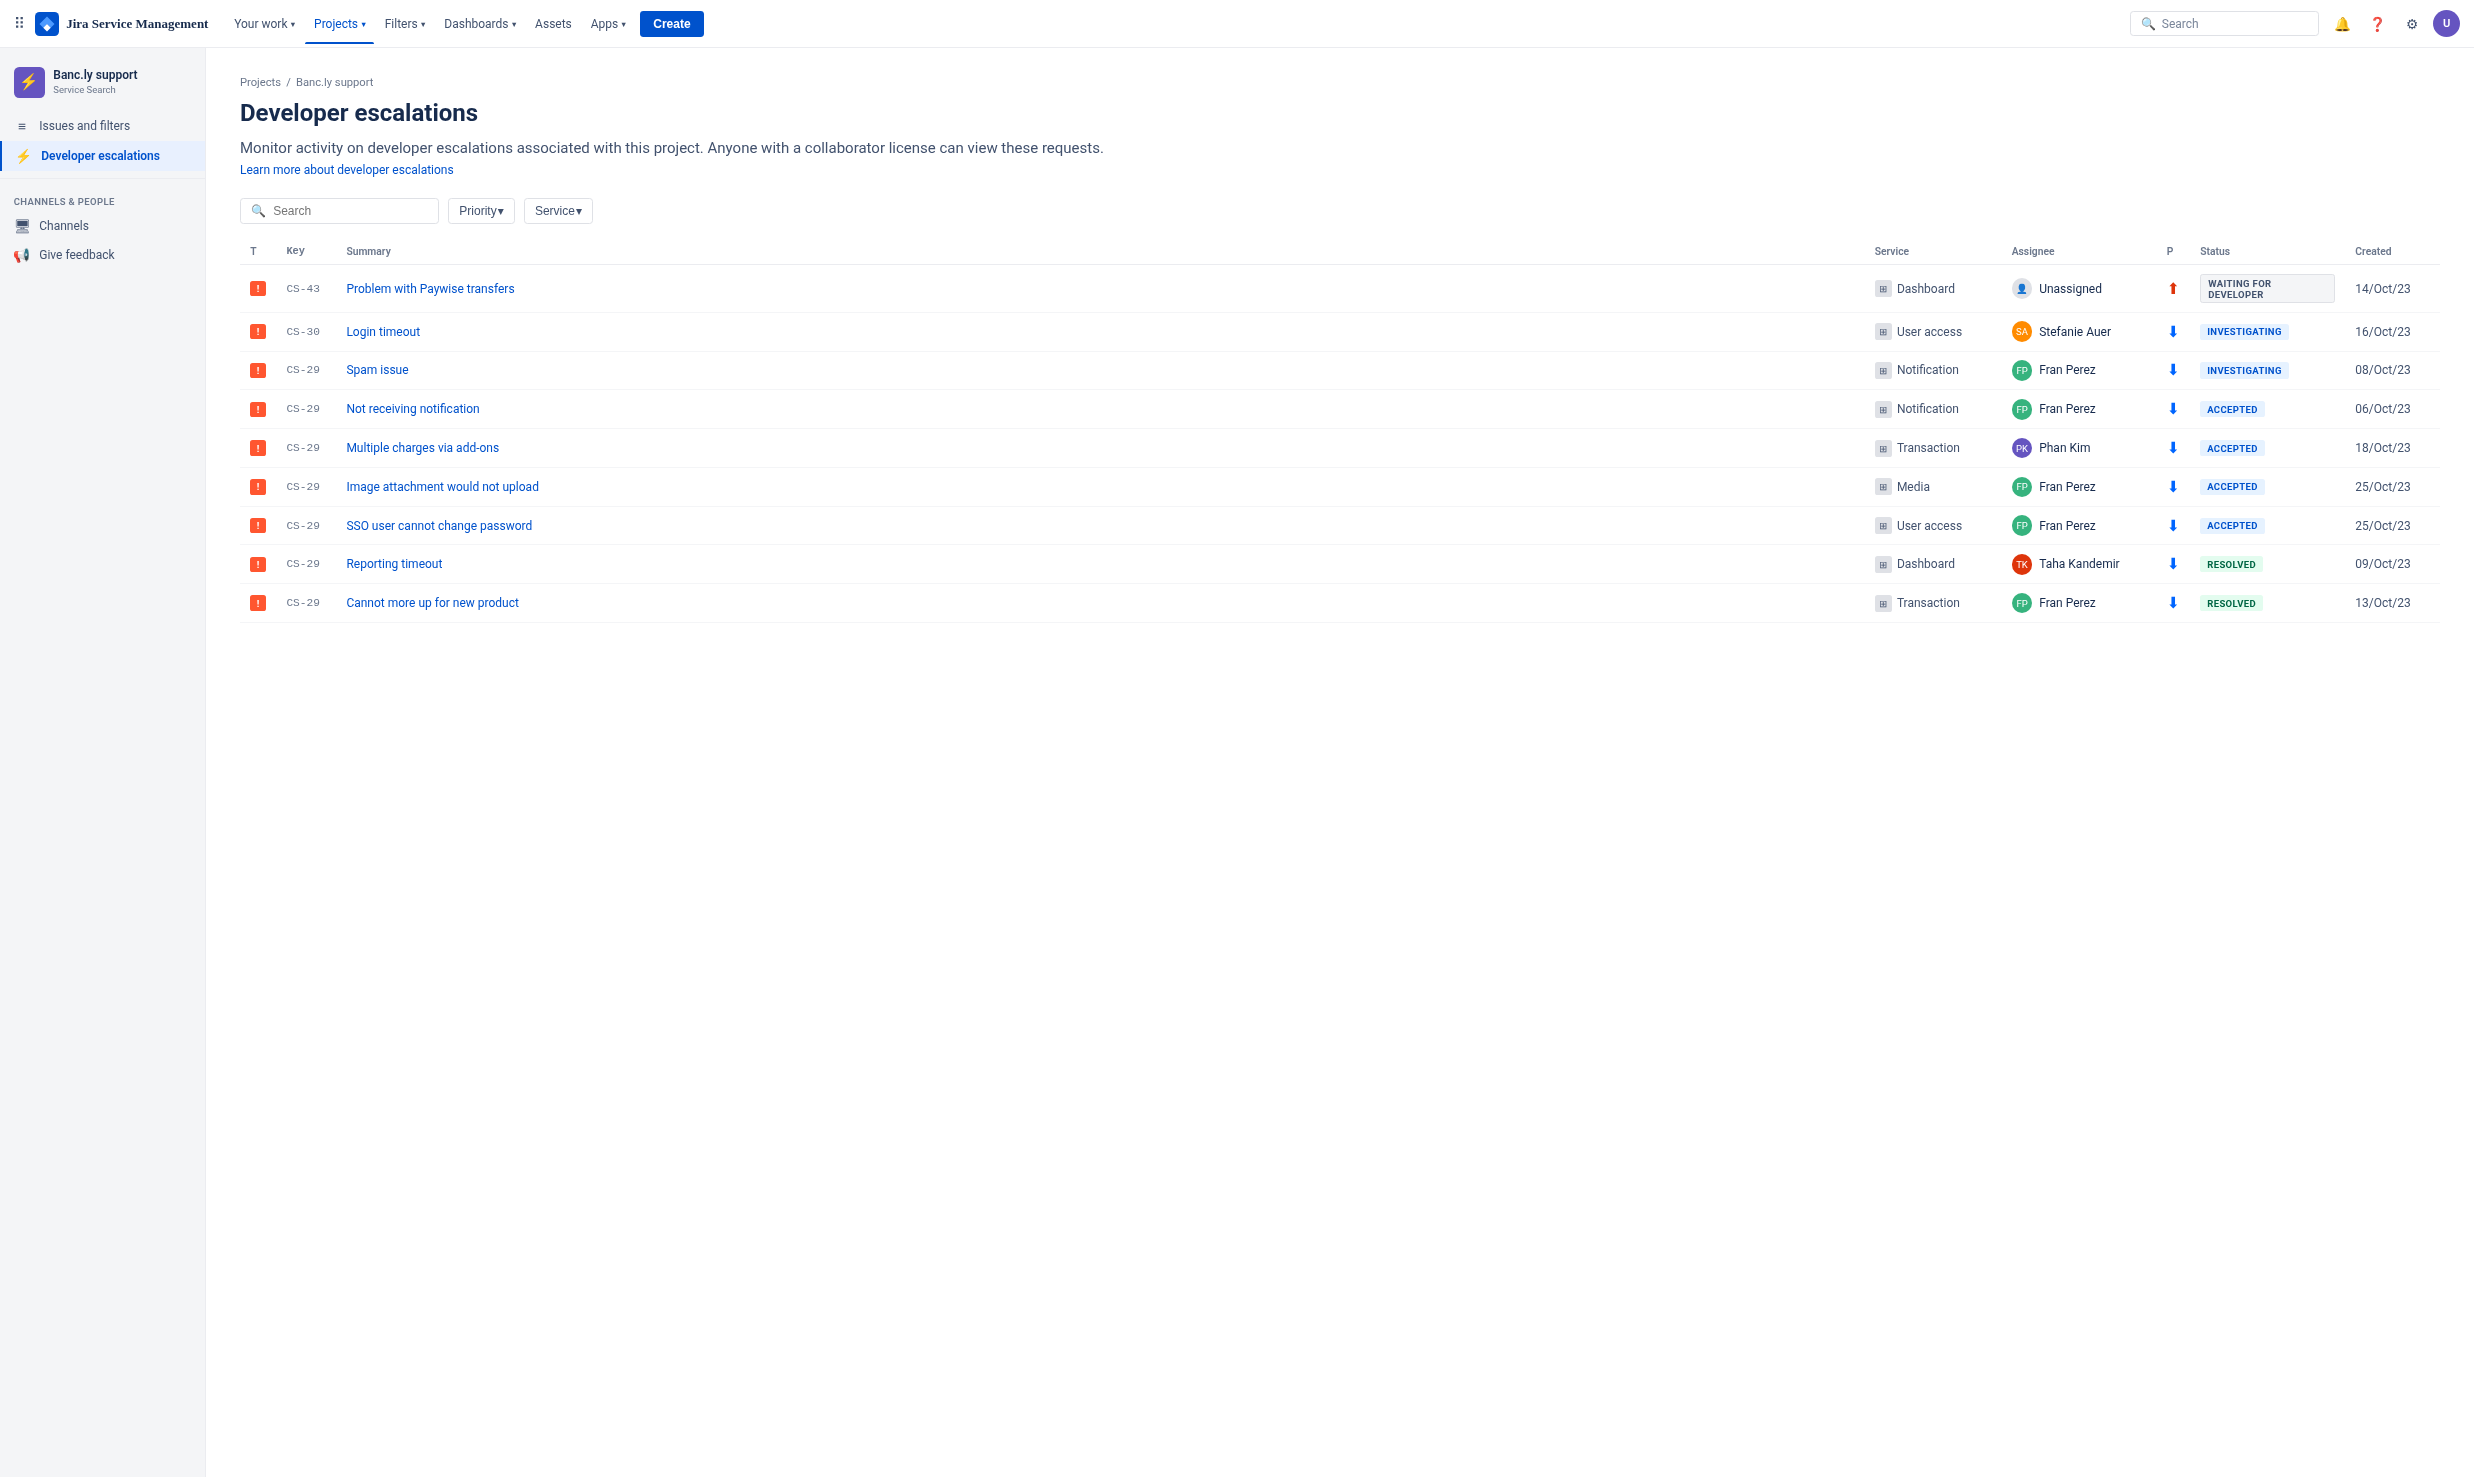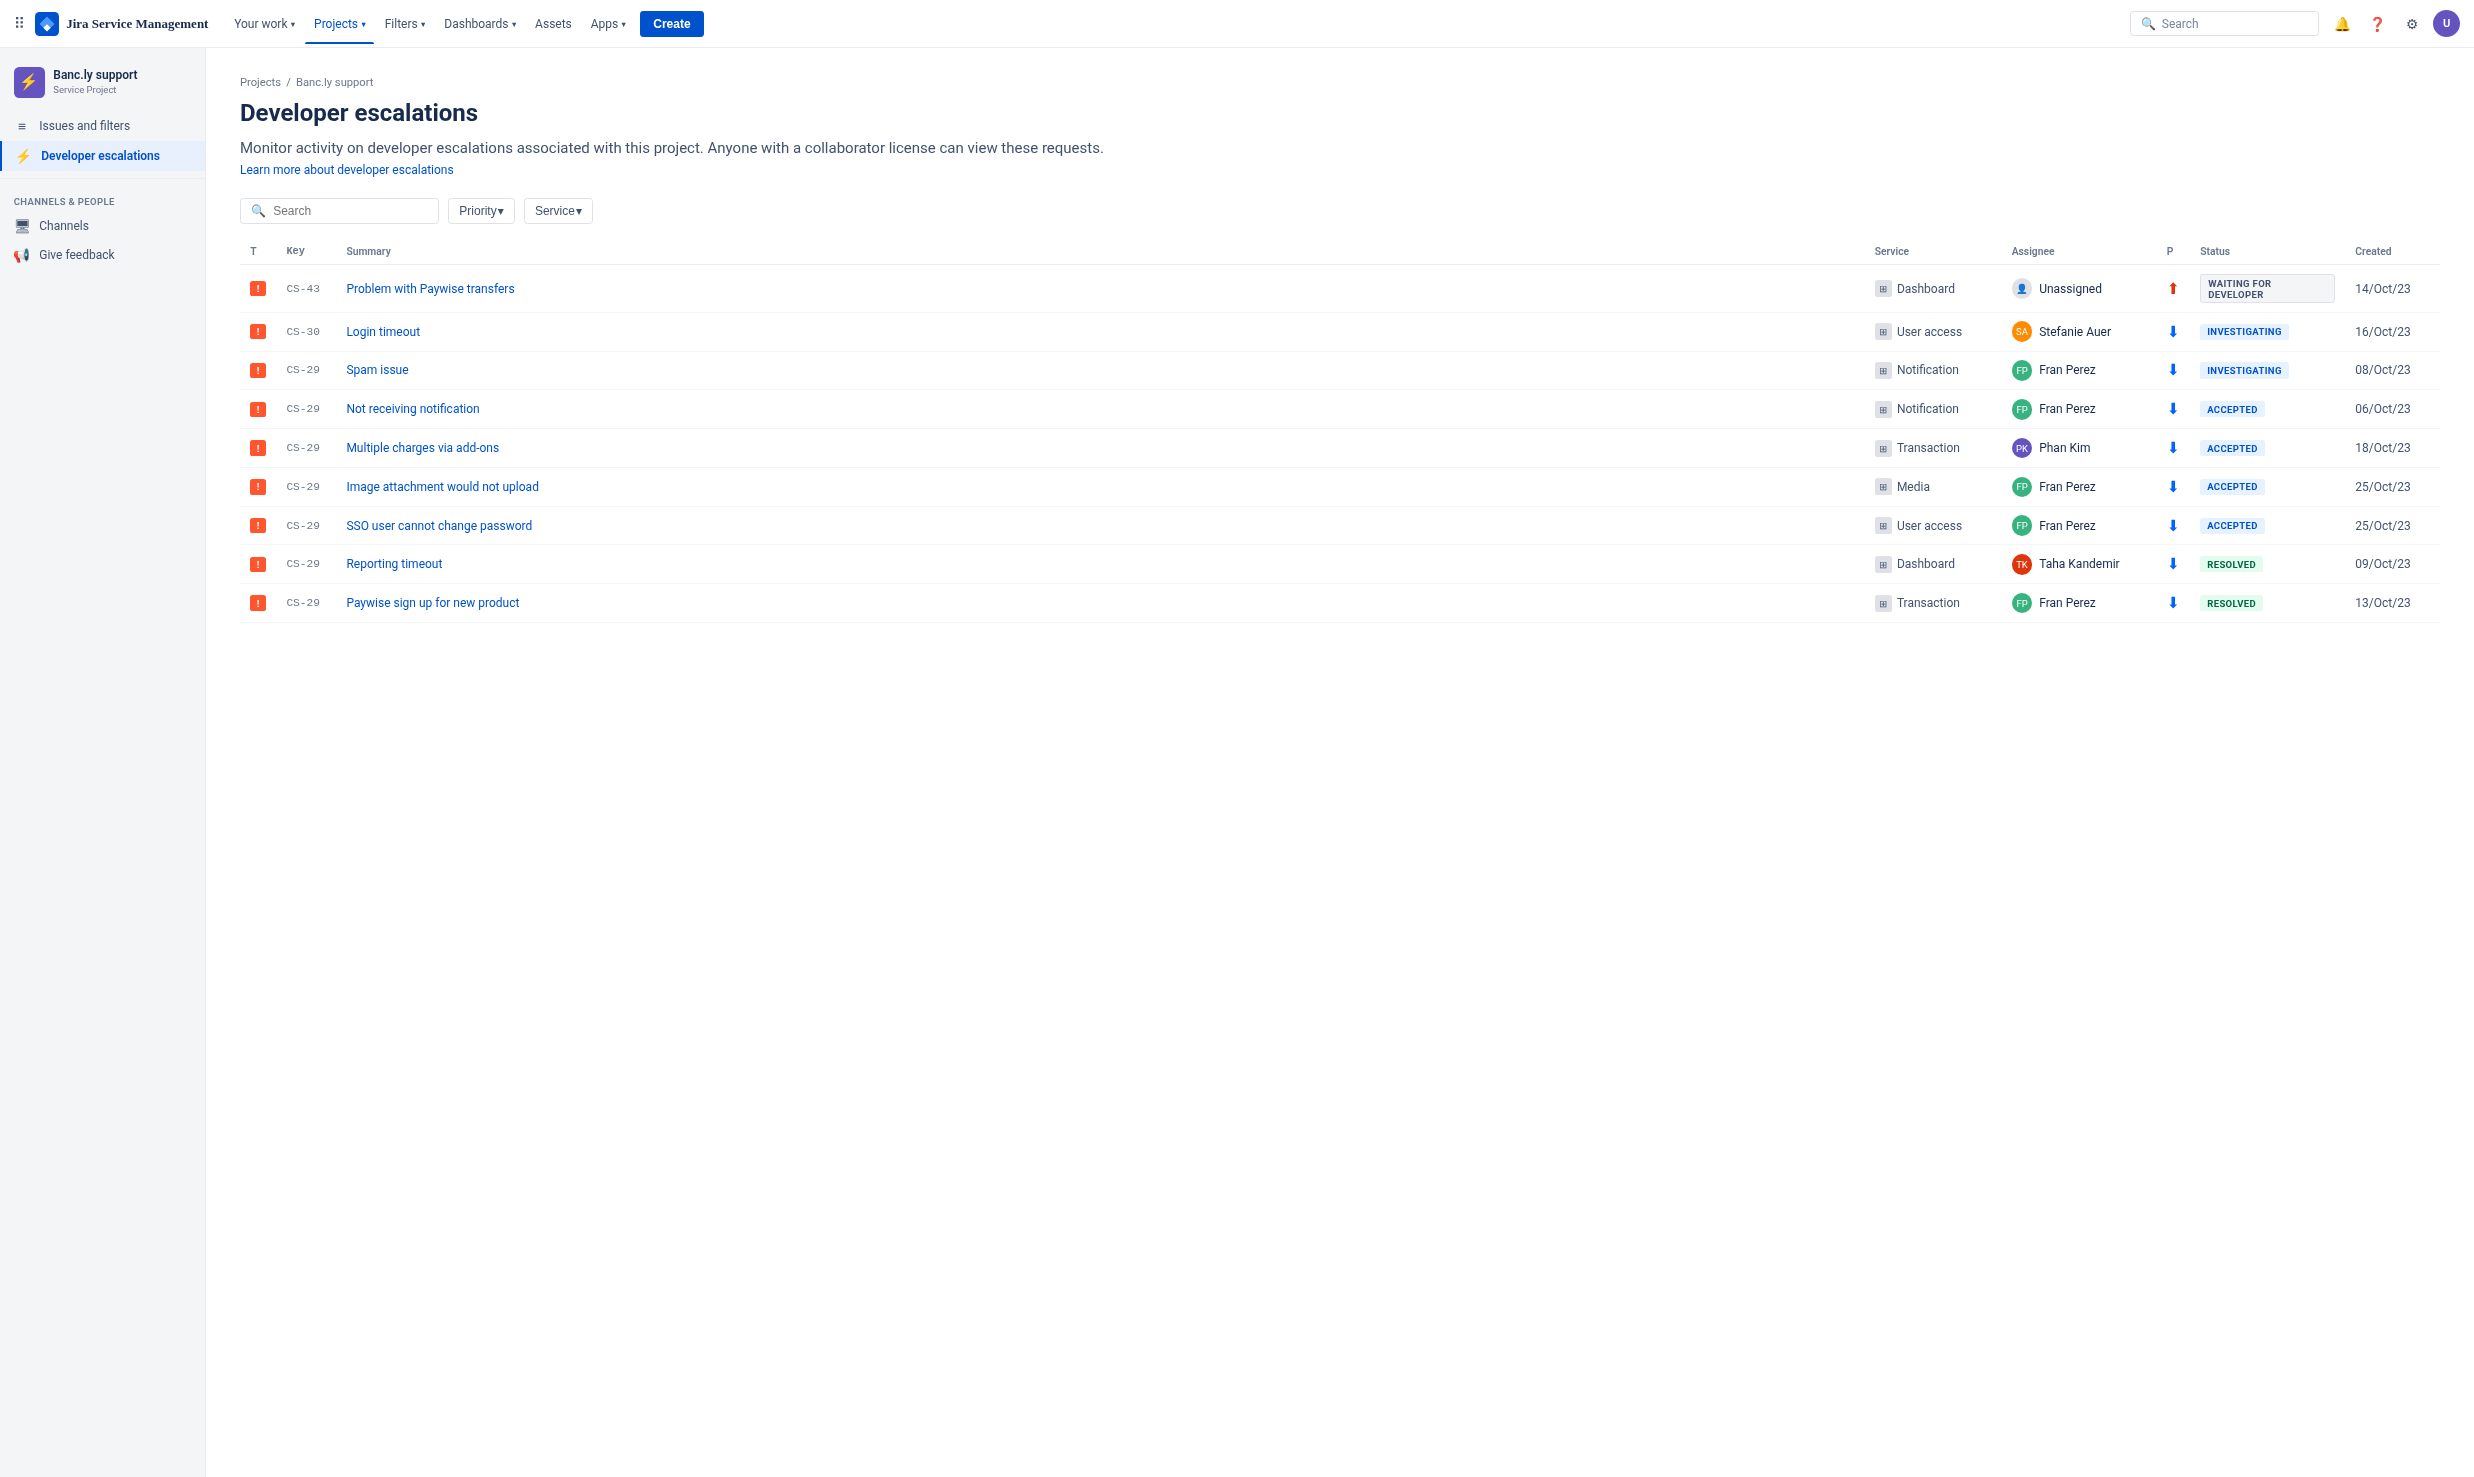--- a/index.html
+++ b/index.html
@@ -219,21 +219,21 @@
   </div>
 </nav>
 
 <div class="app-layout">
 
   <aside class="sidebar">
     <div class="sidebar-project">
       <div class="sidebar-project-icon">⚡</div>
       <div class="sidebar-project-info">
         <div class="sidebar-project-name">Banc.ly support</div>
-        <div class="sidebar-project-type">Service Project</div>
+        <div class="sidebar-project-type">Service Search</div>
       </div>
     </div>
 
     <div class="sidebar-nav-item">
       <span class="sidebar-nav-icon">≡</span>
       <span>Issues and filters</span>
     </div>
     <div class="sidebar-nav-item active">
       <span class="sidebar-nav-icon">⚡</span>
       <span>Developer escalations</span>
@@ -506,21 +506,21 @@
       <span class="status-badge status-resolved">RESOLVED</span>
     </td>
     <td class="col-created" style="color:#42526e;">09/Oct/23</td>
   </tr>
           <tr>
     <td class="col-t">
       <div class="priority-icon">!</div>
     </td>
     <td class="col-key" style="color:#6b778c;font-size:11.2px;">CS-29</td>
     <td class="col-summary">
-      <a href="#" class="issue-link">Paywise sign up for new product</a>
+      <a href="#" class="issue-link">Cannot more up for new product</a>
     </td>
     <td class="col-service">
       <div class="service-cell">
         <div class="service-icon">⊞</div>
         <span>Transaction</span>
       </div>
     </td>
     <td class="col-assignee">
       <div class="assignee-cell">
         <div class="assignee-avatar av-fran">FP</div>

